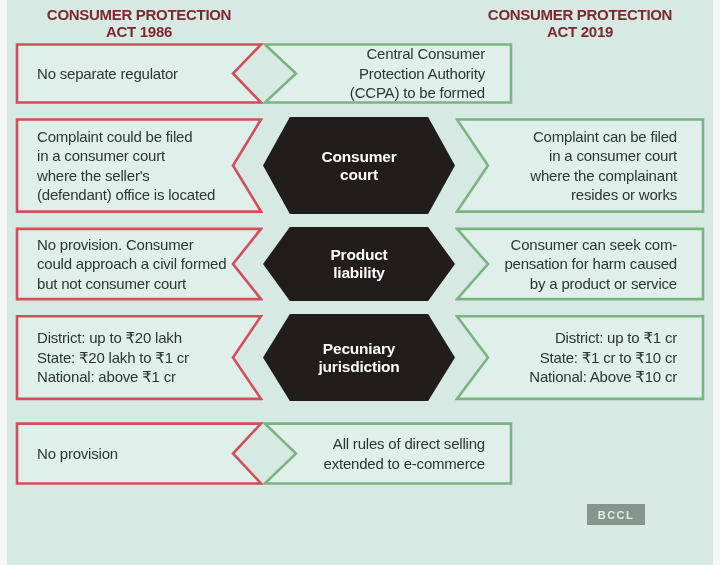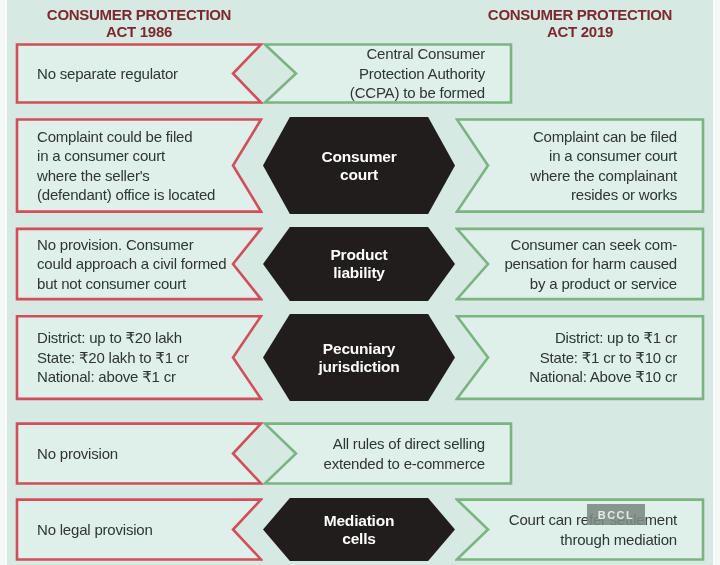--- a/index.html
+++ b/index.html
@@ -193,35 +193,16 @@
     </div>
     <div class="box box-right">
       <svg class="shape" viewBox="0 0 250 80" preserveAspectRatio="none">
           <polygon points="2,2 248,2 248,78 2,78 33,40"></polygon>
         </svg>
       <div class="txt">All rules of direct selling
 extended to e-commerce</div>
     </div>
   </div>
 
-  <div class="row r5">
-    <div class="box box-left">
-      <svg class="shape" viewBox="0 0 248 80" preserveAspectRatio="none">
-          <polygon points="2,2 246,2 218,40 246,78 2,78"></polygon>
-        </svg>
-      <div class="txt">No legal provision</div>
-    </div>
-    <div class="hex-wrap">
-      <div class="hex">Mediation
-cells</div>
-    </div>
-    <div class="box box-right">
-      <svg class="shape" viewBox="0 0 250 80" preserveAspectRatio="none">
-          <polygon points="2,2 248,2 248,78 2,78 33,40"></polygon>
-        </svg>
-      <div class="txt">Court can refer settlement
-through mediation</div>
-    </div>
-  </div>
 
 </div>
 
 <div class="watermark">BCCL</div>
 
 </body></html>

